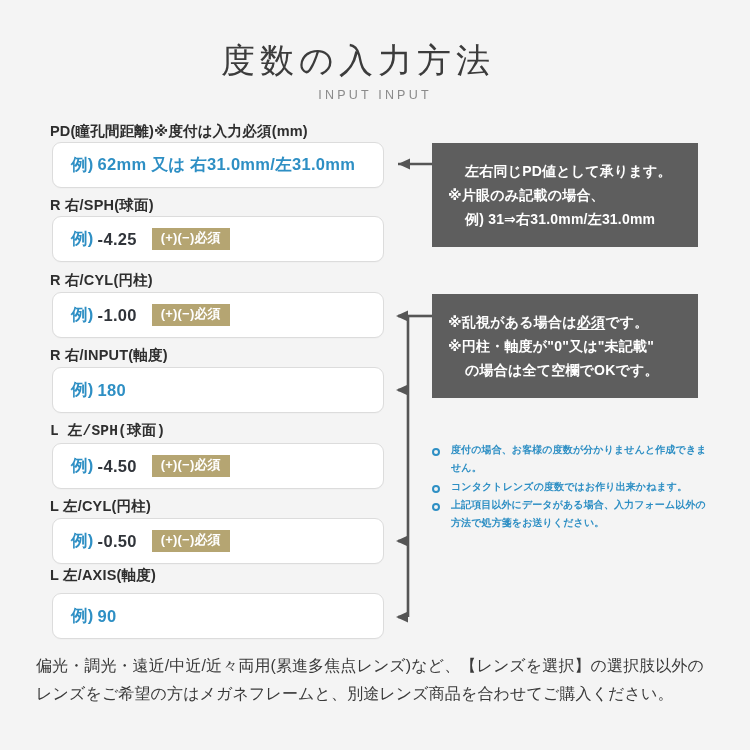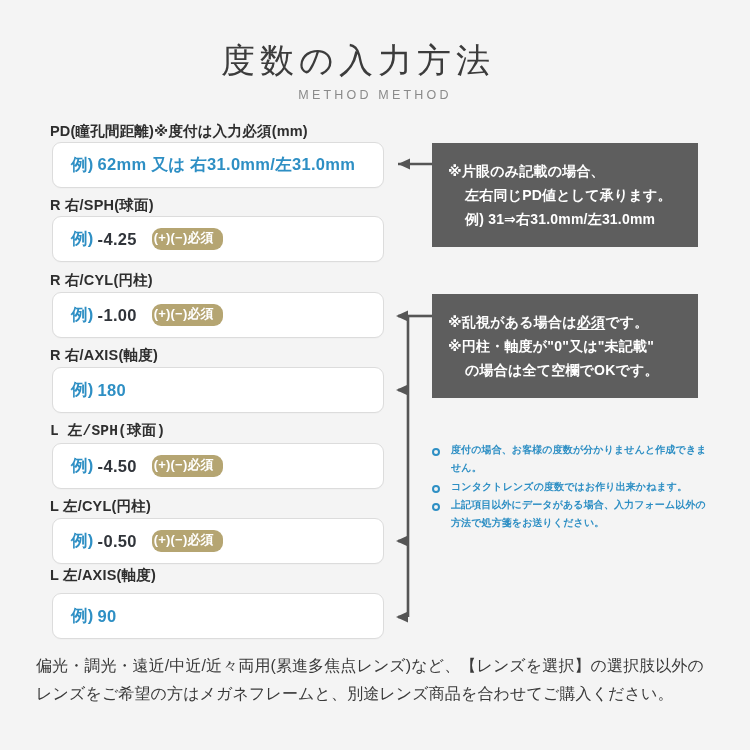--- a/index.html
+++ b/index.html
@@ -49,25 +49,24 @@
   .ph-value {
     color:#30343a; font-size:16.5px; font-weight:700;
     margin-left:4px; letter-spacing:0.3px;
   }
   .ph-value.blue { color:#2e8fc4; }
   .req-badge {
     margin-left:15px;
     background:#b5a572;
     color:#ffffff;
     font-size:13px; font-weight:700;
-    padding:3px 9px 4px 2px;
+    padding:3px 9px 4px 9px;
     letter-spacing:0.2px;
     line-height:1.15;
     white-space:nowrap;
-    border-radius:9px;
   }
 
   
   .note-box {
     position:absolute; left:432px; width:266px;
     background:#5e5e5e;
     color:#ffffff;
     padding:16px 14px 16px 16px;
     font-size:14px; font-weight:700;
     line-height:1.72;
@@ -111,21 +110,21 @@
     width:750px; height:750px;
     pointer-events:none;
   }
 </style>
 </head>
 <body>
 
 <div id="page">
 
   <div class="title">度数の入力方法</div>
-  <div class="subtitle">METHOD METHOD</div>
+  <div class="subtitle">INPUT INPUT</div>
 
   <svg class="connector-svg" viewBox="0 0 750 750">
 
     <line x1="432" y1="164" x2="398" y2="164" stroke="#555555" stroke-width="2.6"></line>
     <polygon points="398,164 410,158.5 410,169.5" fill="#555555"></polygon>
 
     <line x1="408" y1="316" x2="408" y2="617" stroke="#555555" stroke-width="2.6"></line>
 
     <line x1="408" y1="316" x2="432" y2="316" stroke="#555555" stroke-width="2.6"></line>
 
@@ -155,21 +154,21 @@
     <span class="req-badge">(+)(−)必須</span>
   </div>
 
   <div class="field-label" style="top:271px;">R 右/CYL(円柱)</div>
   <div class="field-box" style="top:292px;">
     <span class="ph-prefix">例)</span>
     <span class="ph-value">-1.00</span>
     <span class="req-badge">(+)(−)必須</span>
   </div>
 
-  <div class="field-label" style="top:346px;">R 右/AXIS(軸度)</div>
+  <div class="field-label" style="top:346px;">R 右/INPUT(軸度)</div>
   <div class="field-box" style="top:367px;">
     <span class="ph-prefix">例)</span>
     <span class="ph-value blue">180</span>
   </div>
 
   <div class="field-label" style="top:421px;font-family:Liberation Mono, monospace;">L 左/SPH(球面)</div>
   <div class="field-box" style="top:443px;">
     <span class="ph-prefix">例)</span>
     <span class="ph-value">-4.50</span>
     <span class="req-badge">(+)(−)必須</span>
@@ -182,22 +181,22 @@
     <span class="req-badge">(+)(−)必須</span>
   </div>
 
   <div class="field-label" style="top:566px;">L 左/AXIS(軸度)</div>
   <div class="field-box" style="top:593px;">
     <span class="ph-prefix">例)</span>
     <span class="ph-value blue">90</span>
   </div>
 
   <div class="note-box" style="top:143px;">
+    <span class="note-line indent">左右同じPD値として承ります。</span>
     <span class="note-line">※片眼のみ記載の場合、</span>
-    <span class="note-line indent">左右同じPD値として承ります。</span>
     <span class="note-line indent">例) 31⇒右31.0mm/左31.0mm</span>
   </div>
 
   <div class="note-box" style="top:294px;">
     <span class="note-line"><span>※乱視がある場合は</span><u>必須</u><span>です。</span></span>
     <span class="note-line">※円柱・軸度が"0"又は"未記載"</span>
     <span class="note-line indent">の場合は全て空欄でOKです。</span>
   </div>
 
   <div class="bullets">

